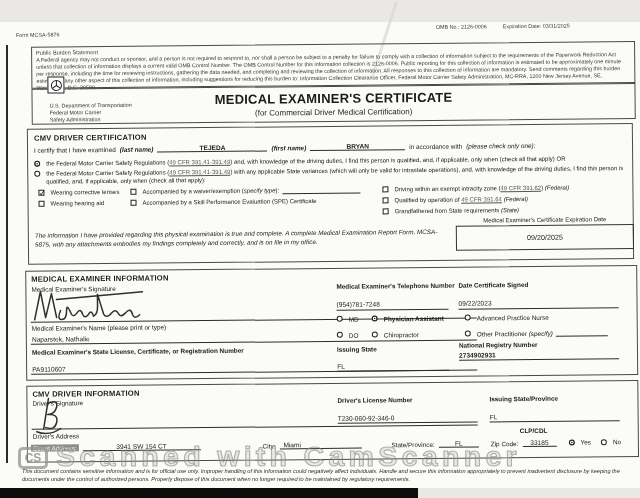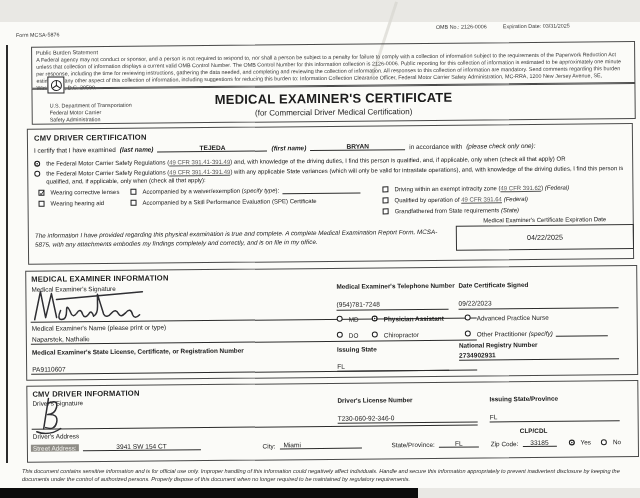--- a/index.html
+++ b/index.html
@@ -123,21 +123,21 @@
       </div>
       <div class="abs optrow" style="left:354px; top:82px;">
         <span class="cb"></span>
         <span><span>Grandfathered from State requirements</span> <span class="it">(State)</span></span>
       </div>
 
       <div class="abs it" style="left:6px; top:102px; width:408px; font-size:6.3px; line-height:1.35; color:#222;">The information I have provided regarding this physical examination is true and complete. A complete Medical Examination Report Form, MCSA-5875, with any attachments embodies my findings completely and correctly, and is on file in my office.</div>
 
       <div class="abs" style="left:427px; top:92px; width:178px; text-align:center; font-size:6px; color:#222;">Medical Examiner's Certificate Expiration Date</div>
       <div class="abs" style="left:427px; top:100px; width:178px; height:25px; border:1.4px solid #333; display:flex; align-items:center; justify-content:center;">
-        <span style="font-size:7.2px;">04/22/2025</span>
+        <span style="font-size:7.2px;">09/20/2025</span>
       </div>
     </div>
 
     <div class="abs box" style="left:25px; top:268px; width:612px; height:110px;">
       <div class="abs sect-title" style="left:5px; top:3px;">MEDICAL EXAMINER INFORMATION</div>
 
       <div class="abs lbl" style="left:5px; top:14px;">Medical Examiner's Signature</div>
       <svg class="sig abs" style="left:4px; top:12px;" width="130" height="40" viewBox="0 0 130 40">
         <path d="M4 36 L10 8 L15 34 L21 10 L26 34"></path>
         <path d="M30 27 q-4 9 1 9 q5 0 5 -9 q0 -7 4 2 q2 6 6 1 q4 -6 6 1 q2 5 6 0 q3 -5 5 2 q4 -2 4 -10 l0 -12 l6 20 q3 5 8 -1 q4 -5 7 1 q2 4 7 -1 q5 -6 7 2 q2 5 7 0"></path>
@@ -231,17 +231,21 @@
             <span class="lbl">Yes</span>
           </span>
         <span class="optrow" style="margin-left:6px; align-items:center;">
             <span class="radio"></span>
             <span class="lbl">No</span>
           </span>
       </div>
     </div>
   </div>
 
+  <div class="abs" style="left:18px; top:442px; display:flex; align-items:center; gap:8px; z-index:5;">
+    <div class="wm-badge">CS</div>
+    <div class="wm-text">Scanned with CamScanner</div>
+  </div>
 
   <div class="abs it" style="left:22px; top:467px; width:600px; font-size:5.6px; line-height:1.45; color:#2e2e2e;">This document contains sensitive information and is for official use only. Improper handling of this information could negatively affect individuals. Handle and secure this information appropriately to prevent inadvertent disclosure by keeping the documents under the control of authorized persons. Properly dispose of this document when no longer required to be maintained by regulatory requirements.</div>
 
   <div class="abs blackbar" style="left:0; top:488px; width:418px; height:10px;"></div>
 </div>
 
 </body></html>

